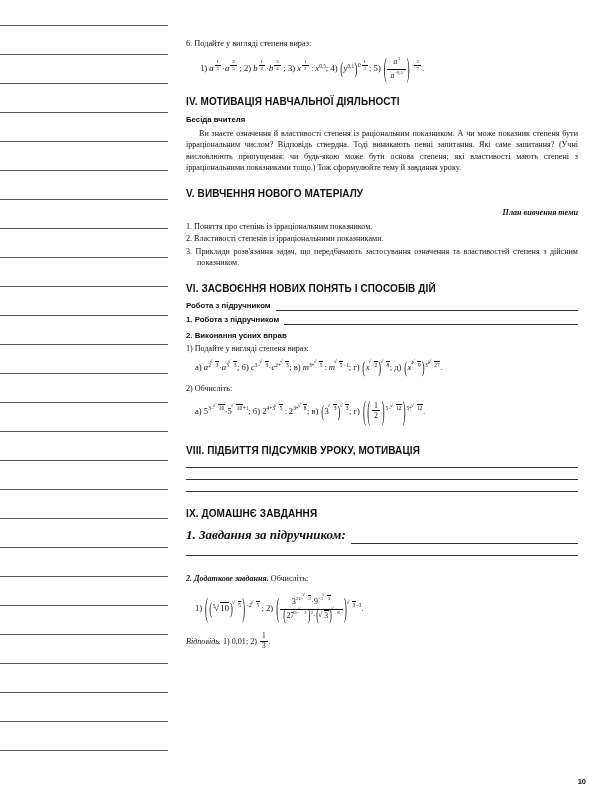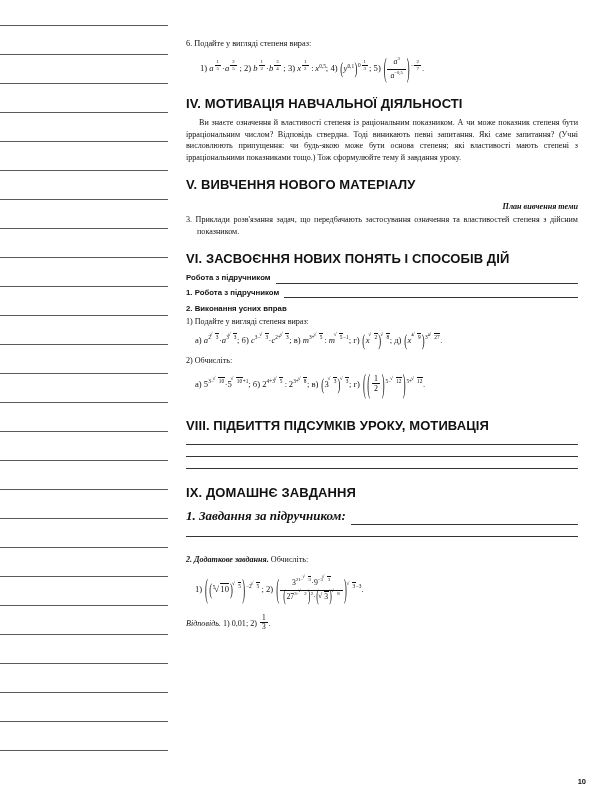--- a/index.html
+++ b/index.html
@@ -28,21 +28,21 @@
     font-size:8.1px;line-height:1.42;
     text-align:justify;
   }
 
   .blk{margin:0;}
   .exercise-num{margin-top:22px;font-size:8.3px;}
   .para{text-indent:13px;margin-top:3px;text-align:justify;}
 
   h2.section{
     font-family:"Liberation Sans", sans-serif;
-    font-weight:bold;font-size:13px;
+    font-weight:bold;font-size:10px;
     letter-spacing:.1px;
     margin:13px 0 4px 0;
     text-align:left;
   }
   h3.subhead{
     font-family:"Liberation Sans", sans-serif;
     font-weight:bold;font-size:7.8px;
     margin:5px 0 2px 0;text-align:left;
   }
   h3.subhead-italic{
@@ -155,24 +155,27 @@
 
     <div class="math center">
       1)&nbsp;<i class="v">a</i><sup><span class="frac"><span class="num">1</span><span class="den">5</span></span></sup>·<i class="v">a</i><sup><span class="frac"><span class="num">2</span><span class="den">5</span></span></sup> ;
       2)&nbsp;<i class="v">b</i><sup><span class="frac"><span class="num">1</span><span class="den">2</span></span></sup>·<i class="v">b</i><sup><span class="frac"><span class="num">3</span><span class="den">4</span></span></sup> ;
       3)&nbsp;<i class="v">x</i><sup><span class="frac"><span class="num">1</span><span class="den">2</span></span></sup> : <i class="v">x</i><sup>0,5</sup>;
       4)&nbsp;<span class="pl">(</span><i class="v">y</i><sup>0,1</sup><span class="pr">)</span><sup>0<span class="frac"><span class="num">1</span><span class="den">3</span></span></sup>;
       5)&nbsp;<span class="pl2">(</span><span class="stack"><span class="num"><i class="v">a</i><sup>3</sup></span><span class="den"><i class="v">a</i><sup>−0,5</sup></span></span><span class="pr2">)</span><sup>−<span class="frac"><span class="num">2</span><span class="den">7</span></span></sup>.
     </div>
 
     <h2 class="section">IV. МОТИВАЦІЯ НАВЧАЛЬНОЇ ДІЯЛЬНОСТІ</h2>
+    <h3 class="subhead">Бесіда вчителя</h3>
     <p class="para">Ви знаєте означення й властивості степеня із раціональним показником. А чи може показник степеня бути ірраціональним числом? Відповідь ствердна. Тоді виникають певні запитання. Які саме запитання? (Учні висловлюють припущення: чи будь-якою може бути основа степеня; які властивості мають степені з ірраціональними показниками тощо.) Тож сформулюйте тему й завдання уроку.</p>
 
     <h2 class="section">V. ВИВЧЕННЯ НОВОГО МАТЕРІАЛУ</h2>
     <h3 class="subhead-italic">План вивчення теми</h3>
+    <p class="list-item">1. Поняття про степінь із ірраціональним показником.</p>
+    <p class="list-item">2. Властивості степенів із ірраціональними показниками.</p>
     <p class="list-item">3. Приклади розв'язання задач, що передбачають застосування означення та властивостей степеня з дійсним показником.</p>
 
     <h2 class="section">VI. ЗАСВОЄННЯ НОВИХ ПОНЯТЬ І СПОСОБІВ ДІЙ</h2>
     <div class="fill-row">
       <span class="lbl">Робота з підручником</span>
       <span class="dash"></span>
     </div>
 
     <div class="fill-row">
       <span class="lbl">1. Робота з підручником</span>

